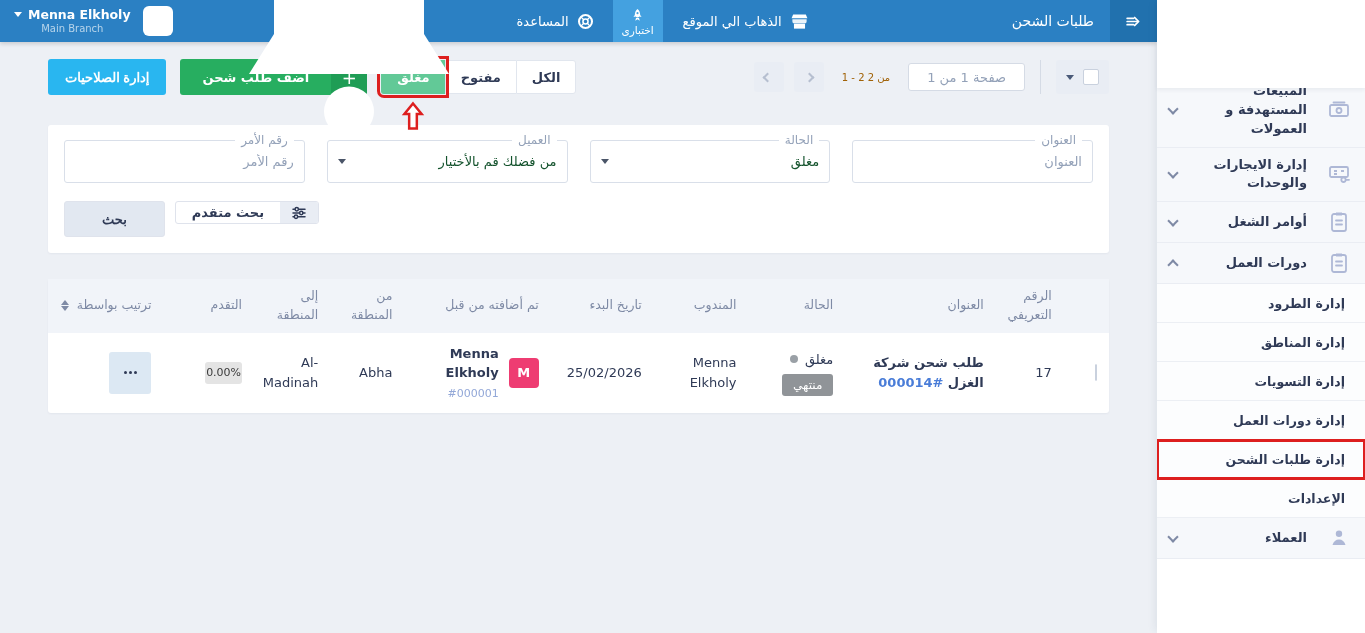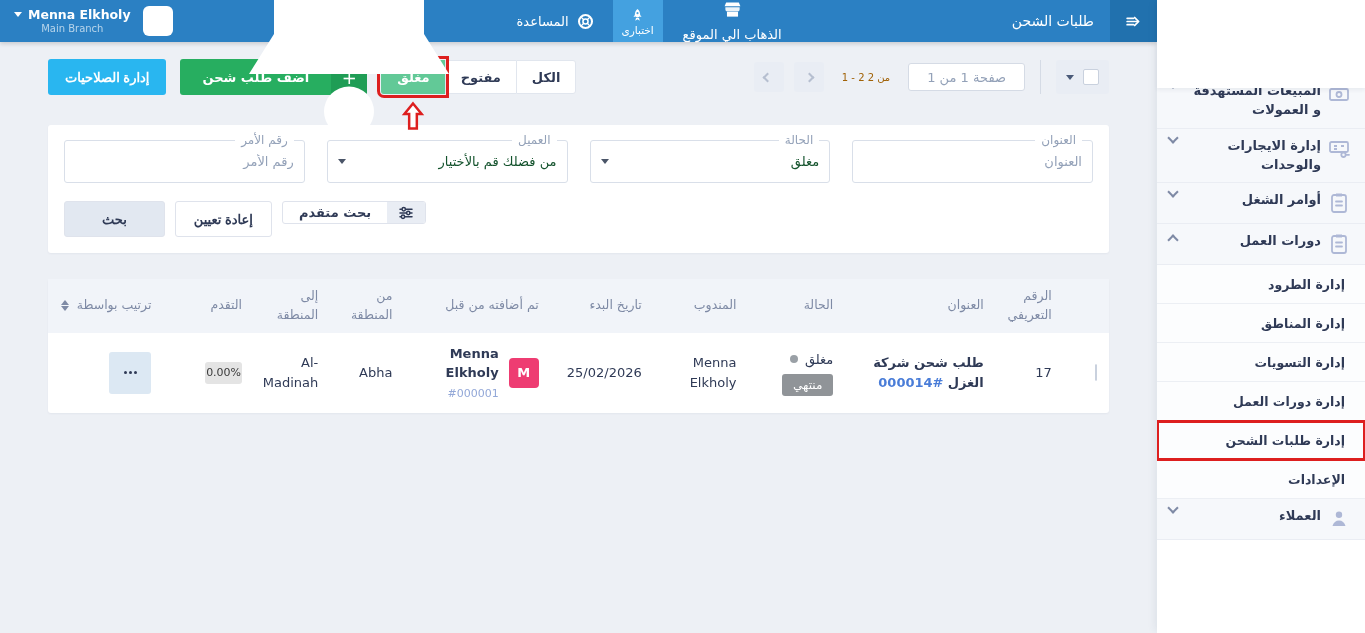--- a/index.html
+++ b/index.html
@@ -8,21 +8,21 @@
 
   .app { display: flex; width: 1365px; height: 633px; direction: rtl; }
 
   
   .sidebar { width: 208px; min-width: 208px; background: #fff; height: 100%;
              box-shadow: -4px 0 8px -2px rgba(40,60,90,.08); position: relative; z-index: 5;
              display: flex; flex-direction: column; }
   .sb-top { height: 88px; background: #fff; box-shadow: 0 2px 4px rgba(40,60,90,.07); position: relative; z-index: 2; }
   .sb-menu { flex: 1; overflow: hidden; }
   .sb-menu-inner { margin-top: -14px; }
-  .sb-item { display: flex; gap: 6px; padding: 8px 14px 8px 12px;
+  .sb-item { display: flex; align-items: center; gap: 20px; padding: 8px 14px 8px 12px;
              background: #f6f8fb; border-bottom: 1px solid #eaedf3; color: #2f3a56;
              font-size: 13px; font-weight: bold; }
   .sb-item .sb-label { flex: 1; line-height: 1.45; }
   .sb-icon { width: 24px; height: 24px; color: #aeb8d6; flex: none; }
   .sb-icon svg { width: 100%; height: 100%; }
   .sb-sub { height: 39px; display: flex; align-items: center; padding: 0 20px;
             background: #fcfdfe; border-bottom: 1px solid #eceff4; color: #2f3a56;
             font-size: 12.5px; font-weight: bold; }
   .sb-sub.annotated { outline: 3px solid #dd1f1f; outline-offset: -2px; position: relative; z-index: 3; }
   .sb-rest { flex: 1; background: #fff; }
@@ -33,21 +33,21 @@
 
   
   .main { flex: 1; display: flex; flex-direction: column; height: 100%; overflow: hidden; }
 
   
   .topbar { height: 42px; min-height: 42px; background: #2b80c3; color: #fff;
             display: flex; align-items: center; box-shadow: 0 2px 4px rgba(0,0,0,.15); position: relative; z-index: 4; }
   .tb-toggle { width: 47px; height: 42px; background: #2171ae; display: flex; align-items: center; justify-content: center; cursor: pointer; }
   .tb-title { font-size: 14px; margin: 0 16px; }
   .tb-spacer { flex: 1; }
-  .tb-site { display: flex; align-items: center; gap: 8px; font-size: 13px; margin-left: 20px; cursor: pointer; flex-direction: column; }
+  .tb-site { display: flex; align-items: center; gap: 8px; font-size: 13px; margin-left: 20px; cursor: pointer; }
   .tb-ic { width: 19px; height: 19px; }
   .tb-ic svg { width: 100%; height: 100%; }
   .tb-trial { height: 42px; background: #44a1e0; min-width: 50px; padding: 3px 8px 2px;
               display: flex; flex-direction: column; align-items: center; justify-content: center; font-size: 10.5px; gap: 1px; }
   .tb-trial .tb-ic { width: 15px; height: 15px; }
   .tb-help { display: flex; align-items: center; gap: 7px; font-size: 13px; margin: 4px 18px; cursor: pointer; }
   .tb-bell { position: relative; margin-left: 14px; cursor: pointer; }
   .tb-avatar { width: 30px; height: 30px; background: #fff; border-radius: 6px; margin: 0 12px; }
   .tb-user { display: flex; flex-direction: column; align-items: center; margin-left: 14px; line-height: 1.25; cursor: pointer; }
   .tb-user-row { display: flex; align-items: center; gap: 6px; font-size: 12.5px; font-weight: bold; }
@@ -375,23 +375,20 @@
             <span class="adv-icon">
               <svg viewBox="0 0 24 24" fill="none" stroke="#2f3a56" stroke-width="2" stroke-linecap="round">
                   <path d="M4 7h16M4 12h16M4 17h16"></path>
                   <circle cx="9" cy="7" r="2.2" fill="#e9edf4"></circle>
                   <circle cx="15" cy="12" r="2.2" fill="#e9edf4"></circle>
                   <circle cx="8" cy="17" r="2.2" fill="#e9edf4"></circle>
                 </svg>
             </span>
             <span class="lbl">بحث متقدم</span>
           </div>
-          <button class="btn-reset">
-            <span>إعادة تعيين</span>
-          </button>
           <button class="btn-search">
             <span>بحث</span>
           </button>
         </div>
       </div>
 
       <div class="table-card">
         <table>
           <colgroup>
             <col class="col-check">

